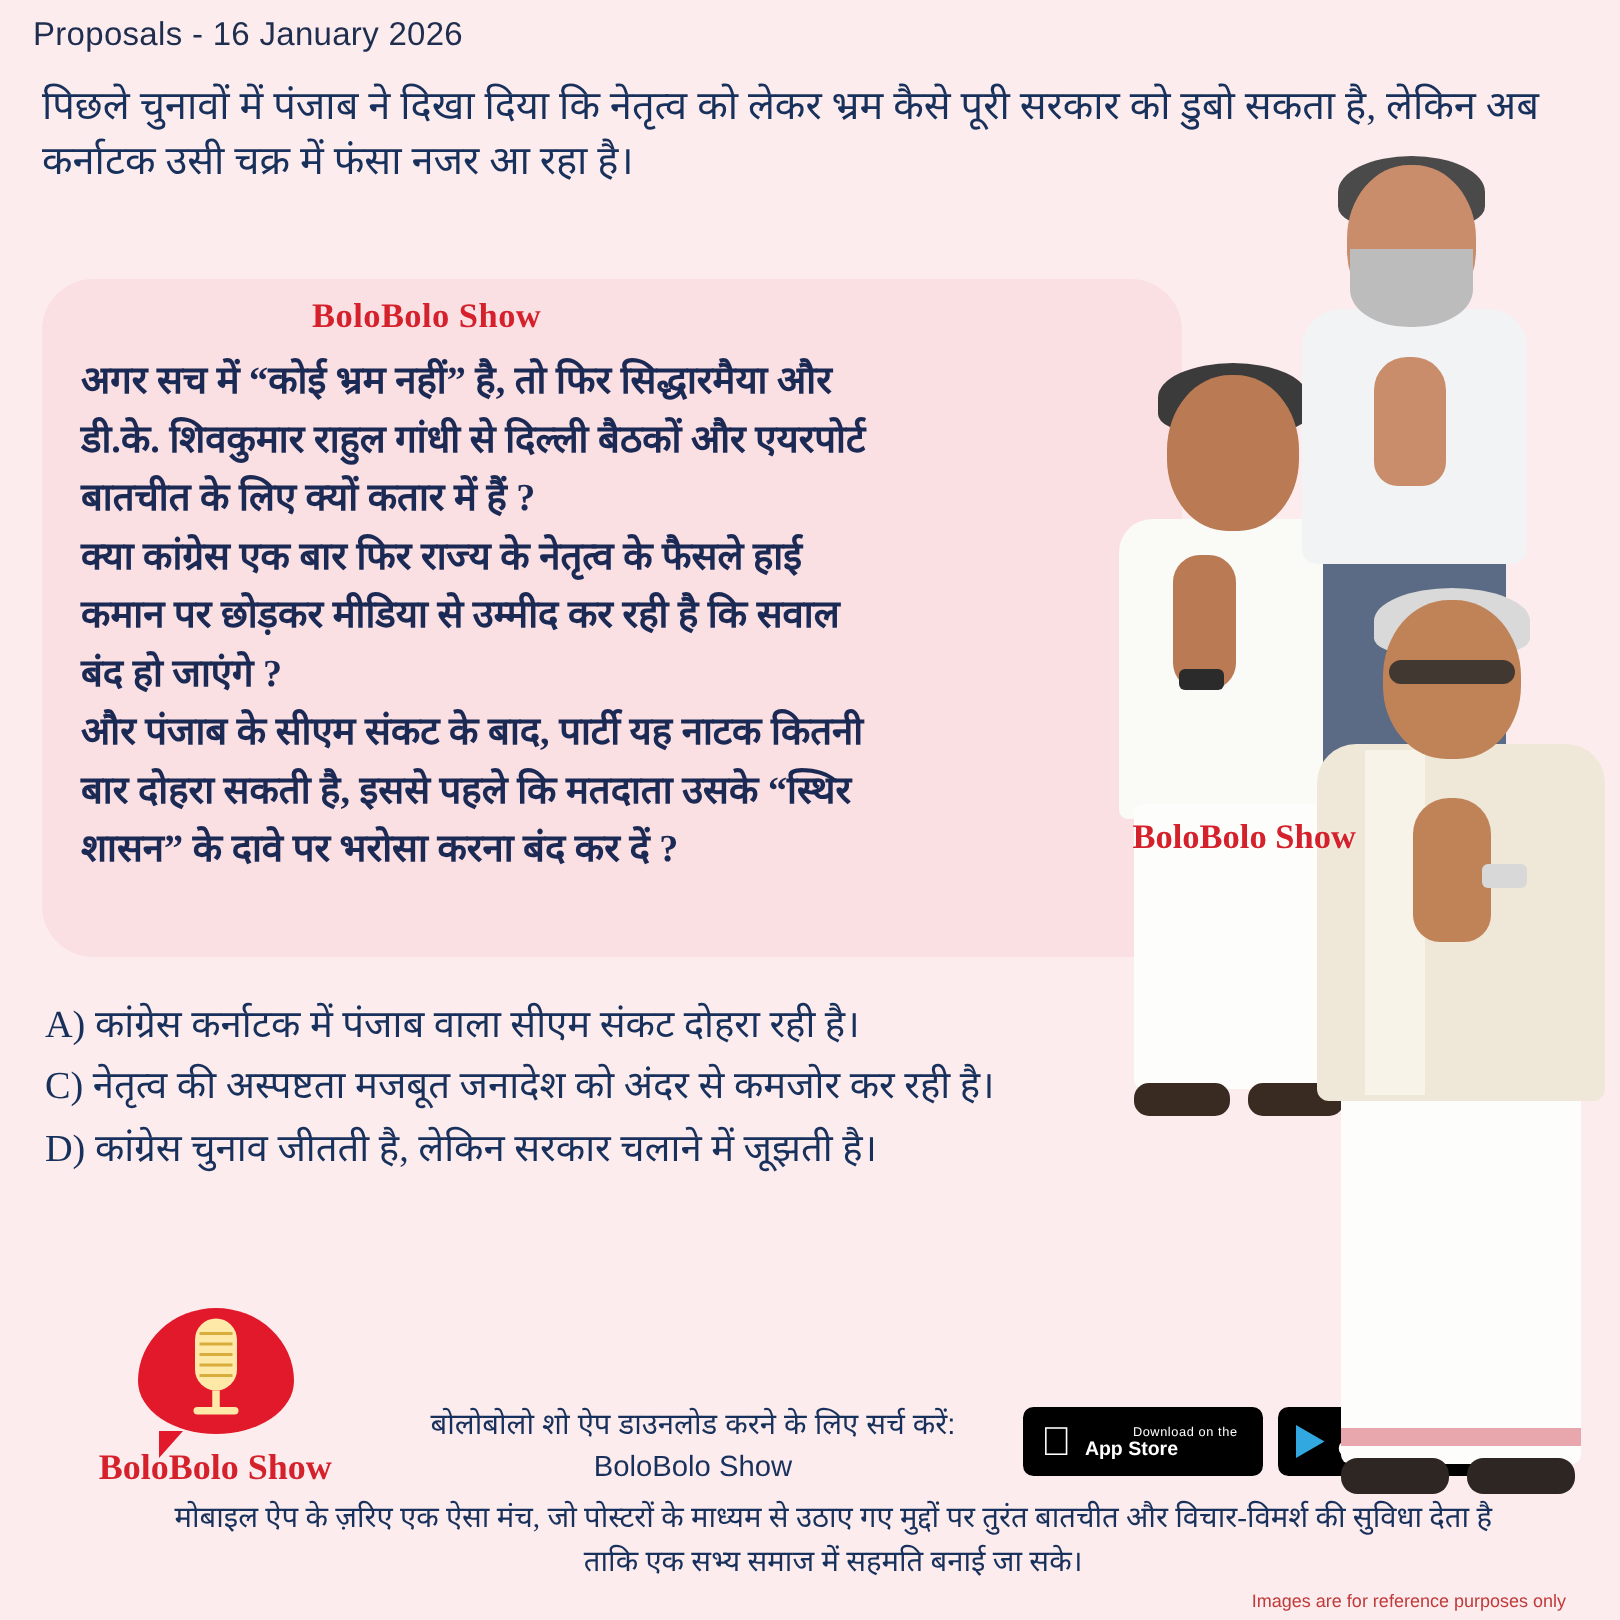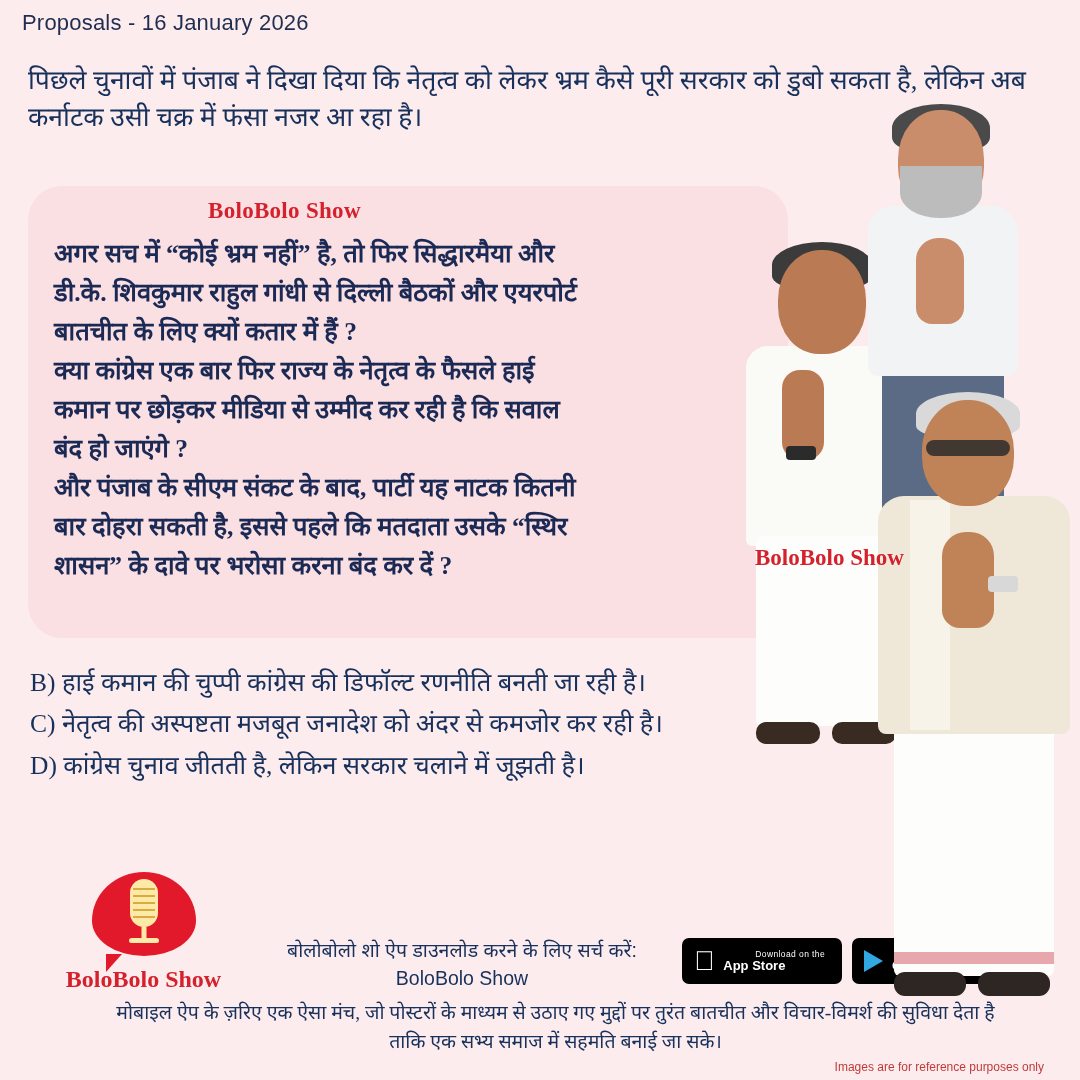--- a/index.html
+++ b/index.html
@@ -18,21 +18,21 @@
     position: absolute;
     top: 10px; left: 22px;
     font-size: 22px;
     color: #1f2d4f;
     letter-spacing: .2px;
   }
 
   
   .intro {
     position: absolute;
-    top: 62px; left: 28px;
+    top: 52px; left: 28px;
     width: 1010px;
     font-size: 26.5px;
     line-height: 1.38;
     color: #17315c;
     font-family: "Liberation Serif", serif;
   }
 
   
   .card {
     position: absolute;
@@ -308,21 +308,21 @@
     <div class="hands"></div>
     <div class="watch"></div>
     <div class="sandal1"></div>
     <div class="sandal2"></div>
   </div>
 </div>
 
 <div class="wm-mid">BoloBolo Show</div>
 
 <div class="options">
-  <div>B) हाई कमान की चुप्पी कांग्रेस की डिफॉल्ट रणनीति बनती जा रही है।</div>
+  <div>A) कांग्रेस कर्नाटक में पंजाब वाला सीएम संकट दोहरा रही है।</div>
   <div>C) नेतृत्व की अस्पष्टता मजबूत जनादेश को अंदर से कमजोर कर रही है।</div>
   <div>D) कांग्रेस चुनाव जीतती है, लेकिन सरकार चलाने में जूझती है।</div>
 </div>
 
 <div class="logo-wrap">
   <div class="logo-bubble">
     <div class="bubble"></div>
     <div class="mic"></div>
     <div class="mic-lines">
       <i style="top:4px"></i>

